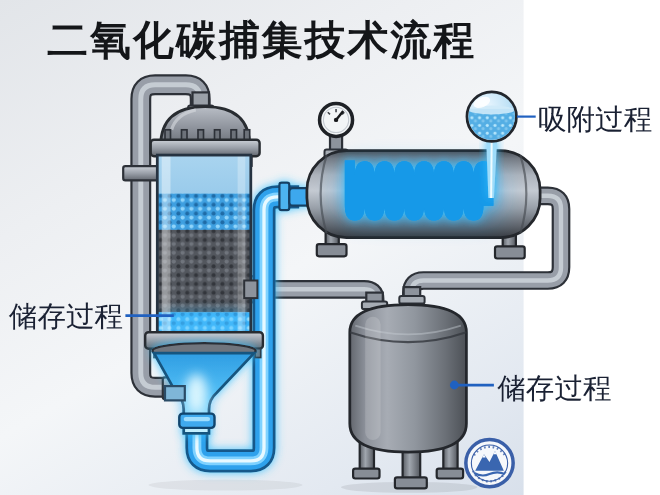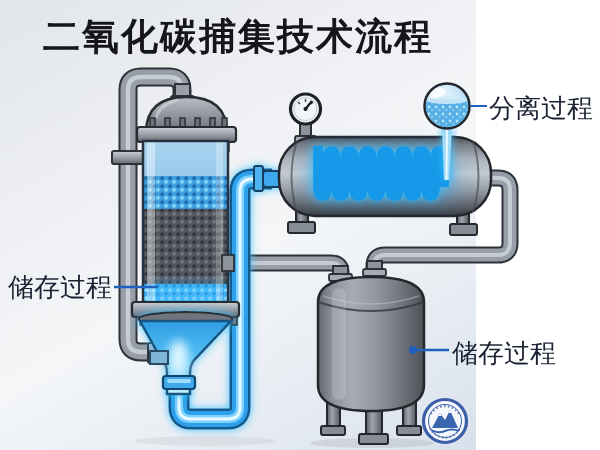--- a/index.html
+++ b/index.html
@@ -270,15 +270,15 @@
       <path d="M 431,414 A 16.5 16.5 0 0 1 459,414" fill="none" stroke="#3a5fa8" stroke-width="2" stroke-dasharray="1.5,2.4" opacity="0.8"></path>
       <path d="M 430,428 A 16.5 16.5 0 0 0 460,428" fill="none" stroke="#3a5fa8" stroke-width="2" stroke-dasharray="1.5,2.4" opacity="0.8"></path>
       <path d="M 432,428 L 440,413 L 445,420 L 450,410 L 458,428 Z" fill="#3a66b0"></path>
       <polygon points="438.5,416 440,413 441.5,416" fill="#ffffff"></polygon>
       <polygon points="448.5,413 450,410 451.5,413" fill="#ffffff"></polygon>
       <path d="M 431,430 Q 438,434 445,431 Q 452,428 459,431" fill="none" stroke="#3a66b0" stroke-width="2"></path>
     </g>
   </svg>
 
   <div class="lbl lbl-adsorption">储存过程</div>
-  <div class="lbl lbl-separation">分离过程</div>
+  <div class="lbl lbl-separation">吸附过程</div>
   <div class="lbl lbl-storage">储存过程</div>
 </div>
 
 </body></html>

